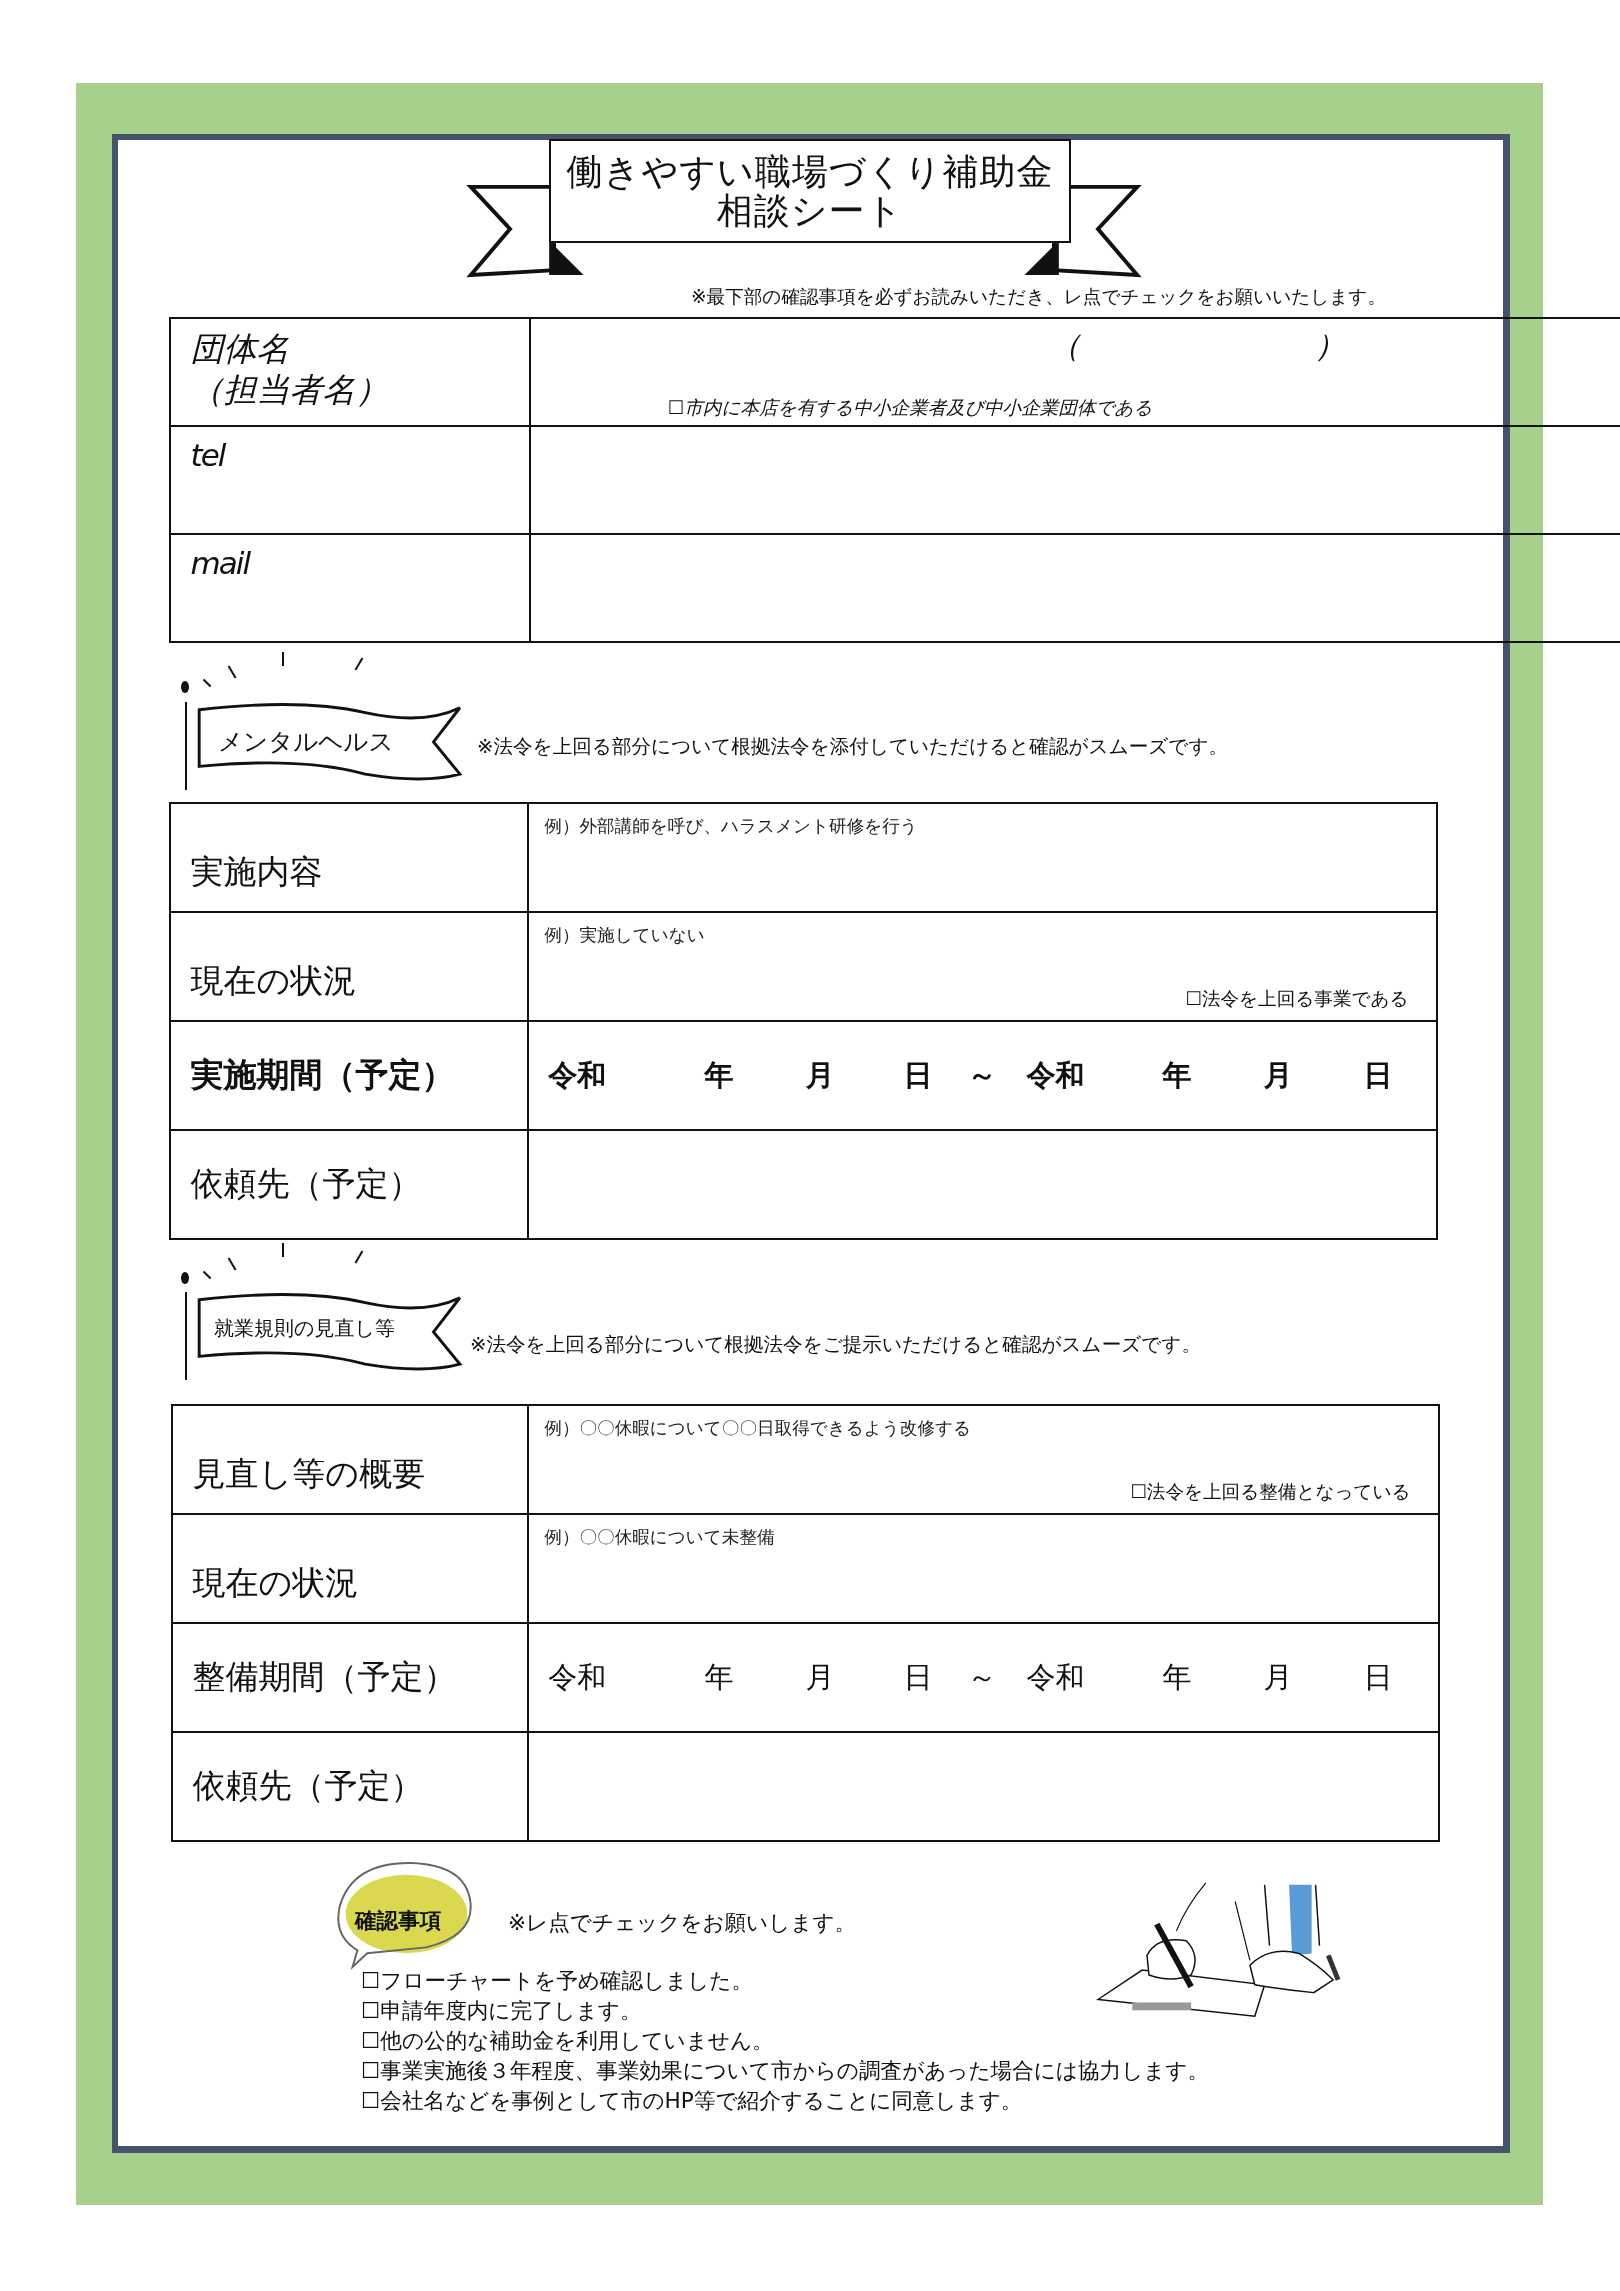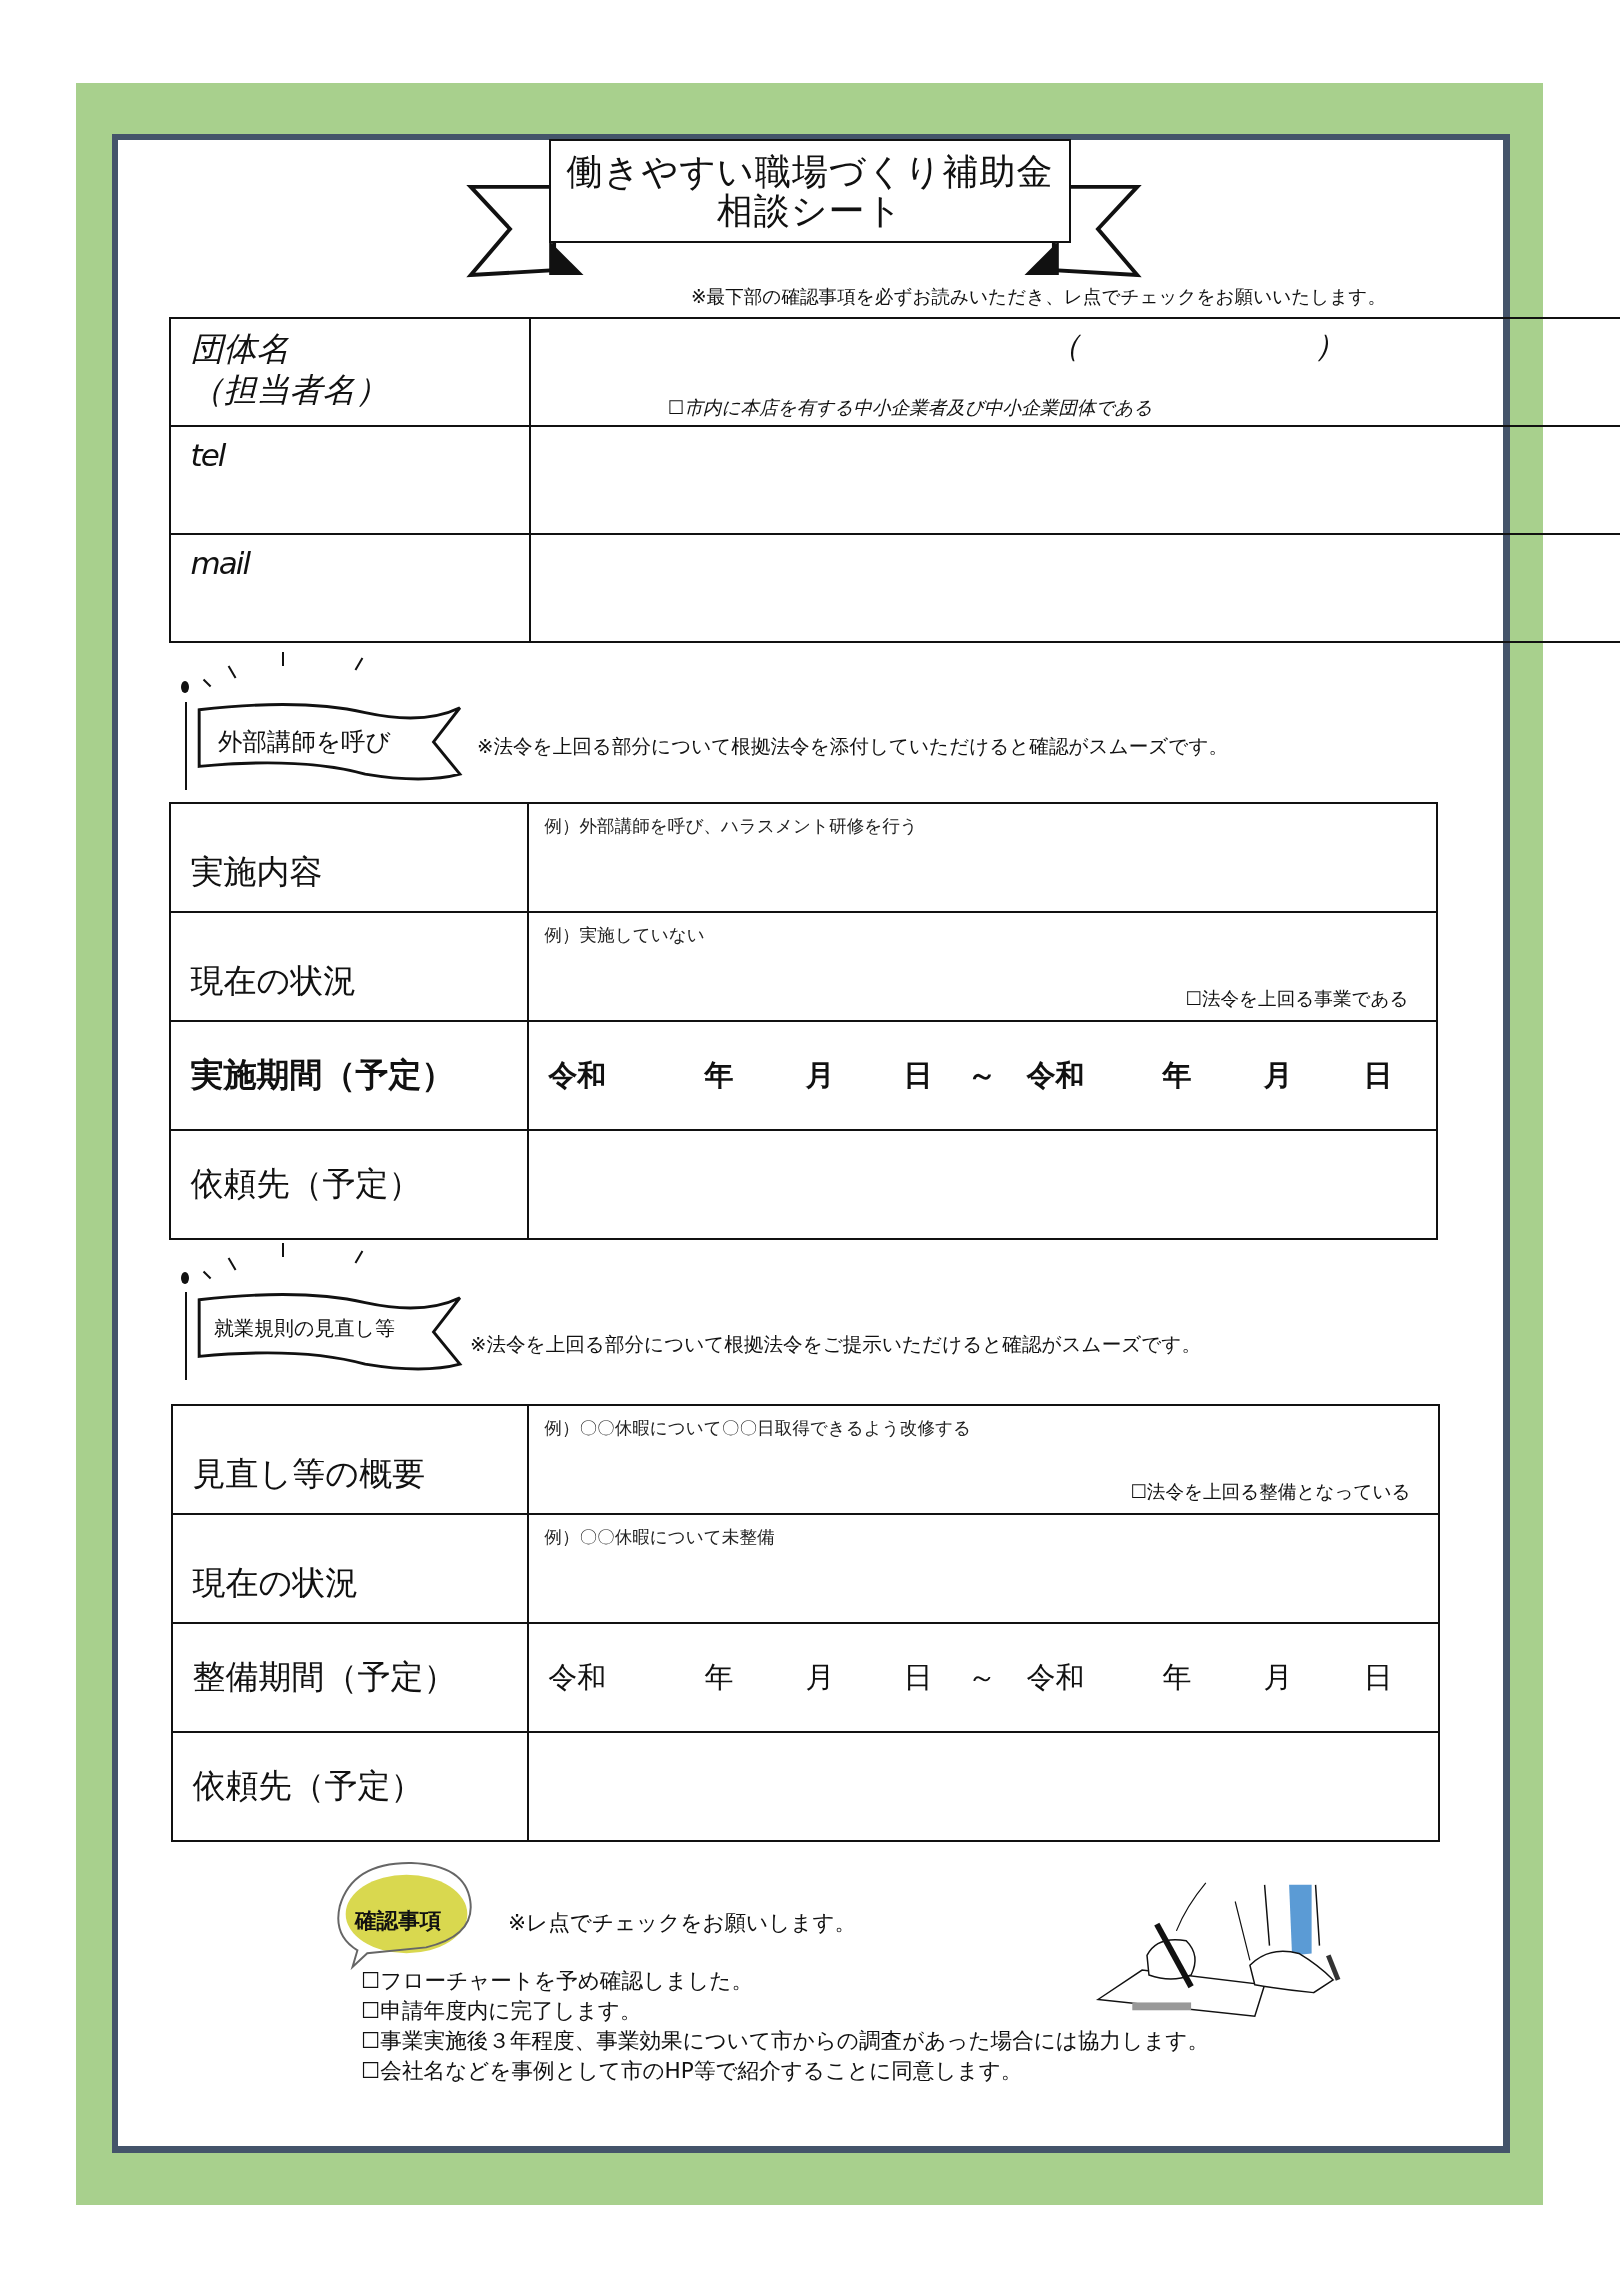--- a/index.html
+++ b/index.html
@@ -80,21 +80,21 @@
 
 <div class="abs spark" style="left:231px;top:665px;transform:rotate(-30deg);"></div>
 <div class="abs spark" style="left:282px;top:652px;"></div>
 <div class="abs spark" style="left:358px;top:657px;transform:rotate(30deg);"></div>
 <div class="abs spark" style="left:206px;top:678px;transform:rotate(-45deg);height:9.8px;"></div>
 <div class="abs flag-dot" style="left:181px;top:681px;"></div>
 <div class="abs flag-pole" style="left:185px;top:702px;height:88px;"></div>
 <svg class="abs" style="left:194px;top:698px;" width="274" height="83" viewBox="0 0 280 85">
   <path d="M5,12 Q110,0 175,15 Q235,28 272,10 L245,45 L272,78 Q235,88 175,78 Q110,60 5,70 Z" fill="#fff" stroke="#111" stroke-width="3"></path>
 </svg>
-<div class="abs flag-text" style="left:218px;top:725px;">外部講師を呼び</div>
+<div class="abs flag-text" style="left:218px;top:725px;">メンタルヘルス</div>
 <div class="abs sec-note" style="left:477px;top:733px;">※法令を上回る部分について根拠法令を添付していただけると確認がスムーズです。</div>
 
 <table class="form" style="left:169px;top:802px;width:1269px;">
   <tbody>
       <tr style="height:109px;">
     <td class="label-cell" style="width:336px;padding-top:29px !important;">実施内容</td>
     <td>
           <span class="hint">例）外部講師を呼び、ハラスメント研修を行う</span>
         </td>
   </tr>
@@ -181,20 +181,21 @@
 <svg class="abs" style="left:328px;top:1857px;" width="157" height="113" viewBox="0 0 160 115">
   <ellipse cx="80" cy="58" rx="62" ry="40" fill="#d9d84f"></ellipse>
   <path d="M30,95 Q5,80 12,50 Q25,5 85,6 Q140,8 145,45 Q150,80 100,92 L40,98 L25,112 Z" fill="none" stroke="#666" stroke-width="2"></path>
 </svg>
 <div class="abs check-head" style="left:355px;top:1906px;font-weight:bold;">確認事項</div>
 <div class="abs check-head" style="left:508px;top:1908px;">※レ点でチェックをお願いします。</div>
 
 <div class="abs check-list">
   <div>☐フローチャートを予め確認しました。</div>
   <div>☐申請年度内に完了します。</div>
+  <div>☐他の公的な補助金を利用していません。</div>
   <div>☐事業実施後３年程度、事業効果について市からの調査があった場合には協力します。</div>
   <div>☐会社名などを事例として市のHP等で紹介することに同意します。</div>
 </div>
 
 <svg class="abs" style="left:1088px;top:1877px;" width="265" height="147" viewBox="0 0 270 150">
   <polygon points="205,8 228,8 228,78 208,80" fill="#5b9bd5"></polygon>
   <path d="M180,8 L185,70 M232,8 L236,70" stroke="#111" stroke-width="1.5" fill="none"></path>
   <path d="M10,125 L55,95 L180,110 L170,142 Z" fill="#fff" stroke="#111" stroke-width="1.5"></path>
   <rect x="45" y="128" width="60" height="8" fill="#999"></rect>
   <path d="M60,80 Q70,60 100,65 Q115,80 105,100 Q85,108 62,100 Z" fill="#fff" stroke="#111" stroke-width="1.5"></path>

